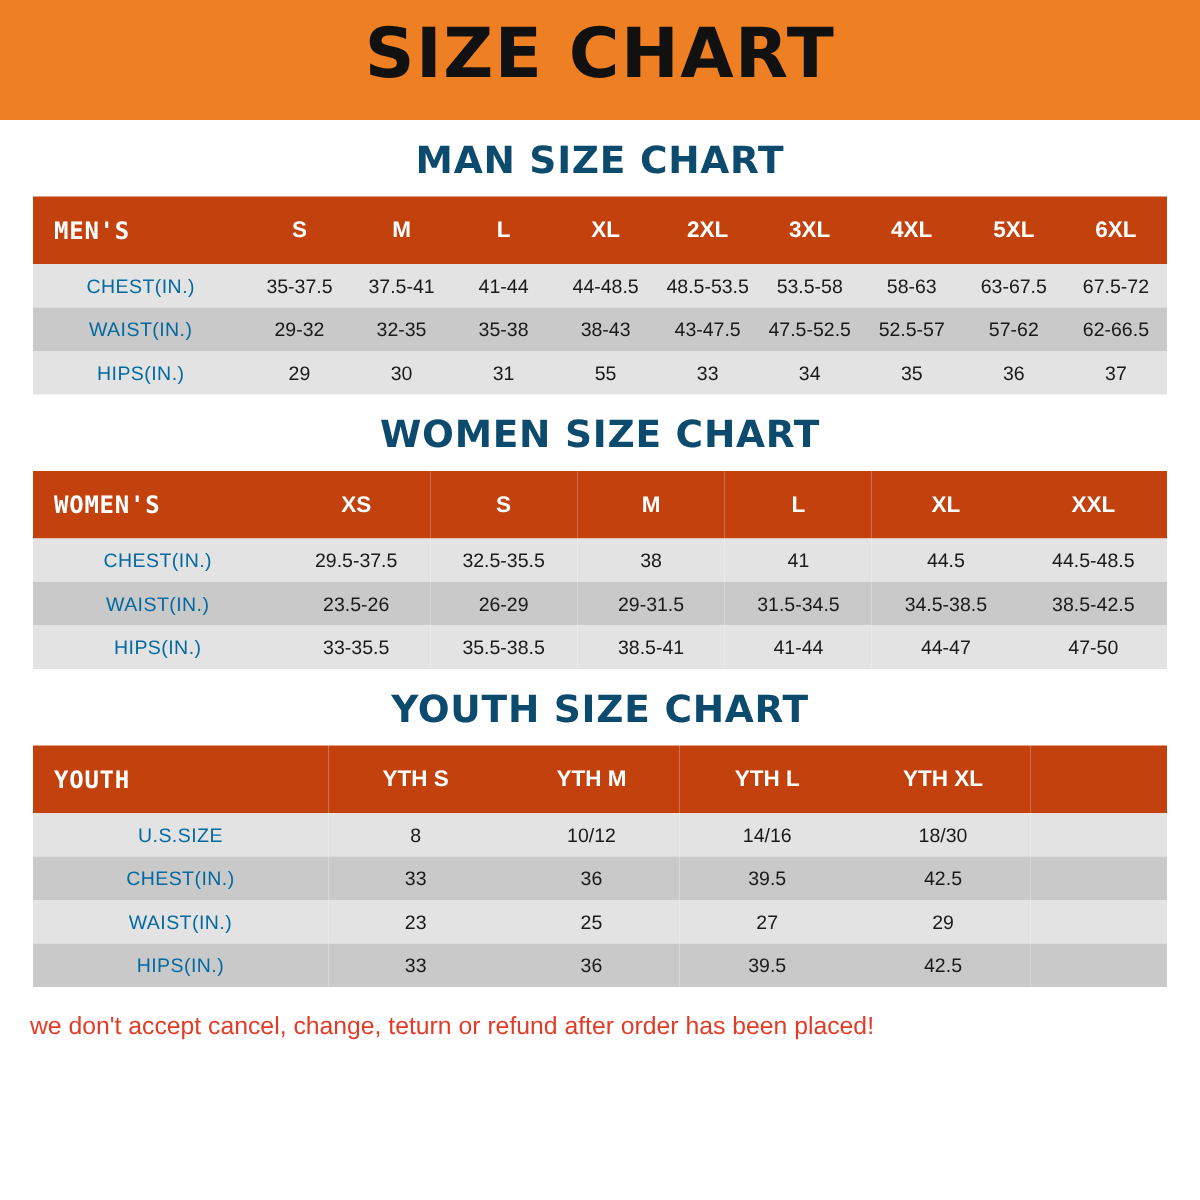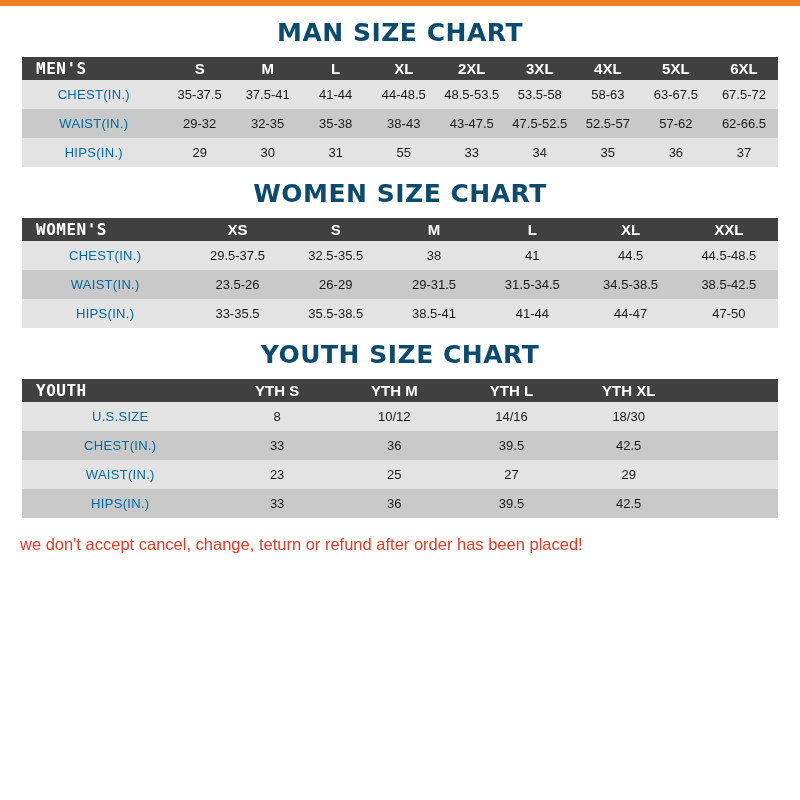--- a/index.html
+++ b/index.html
@@ -66,24 +66,24 @@
     table-layout: fixed;
   }
   table.size th, table.size td {
     text-align: center;
     font-size: 13px;
     color: #1a1a1a;
     padding: 7px 2px;
     font-family: "Liberation Sans", sans-serif;
   }
   table.size thead th {
-    background: #404040;
+    background: #c2410c;
     color: #ffffff;
     font-size: 14px;
-    padding: 2px 2px;
+    padding: 13px 2px;
   }
   table.size thead th.rowhead {
     text-align: left;
     padding-left: 14px;
     font-family: "DejaVu Sans Mono", monospace;
     font-weight: bold;
     font-size: 16px;
     letter-spacing: 0.5px;
   }
   table.size thead th.colhead {
@@ -108,20 +108,27 @@
     line-height: 1.5;
     font-family: "Liberation Sans", sans-serif;
   }
   .note div { white-space: nowrap; }
 </style>
 </head>
 <body>
 
 <div class="page">
 
+  <div class="banner">
+    <div class="banner-left"></div>
+    <div class="banner-center">
+      <div class="banner-title">SIZE CHART</div>
+    </div>
+    <div class="banner-right"></div>
+  </div>
   <div class="banner-underline"></div>
 
   <div class="section">
     <div class="section-title">MAN SIZE CHART</div>
     <table class="size">
       <thead>
         <tr>
           <th class="rowhead" style="width:19%">MEN'S</th>
           <th class="colhead">S</th>
           <th class="colhead">M</th>

